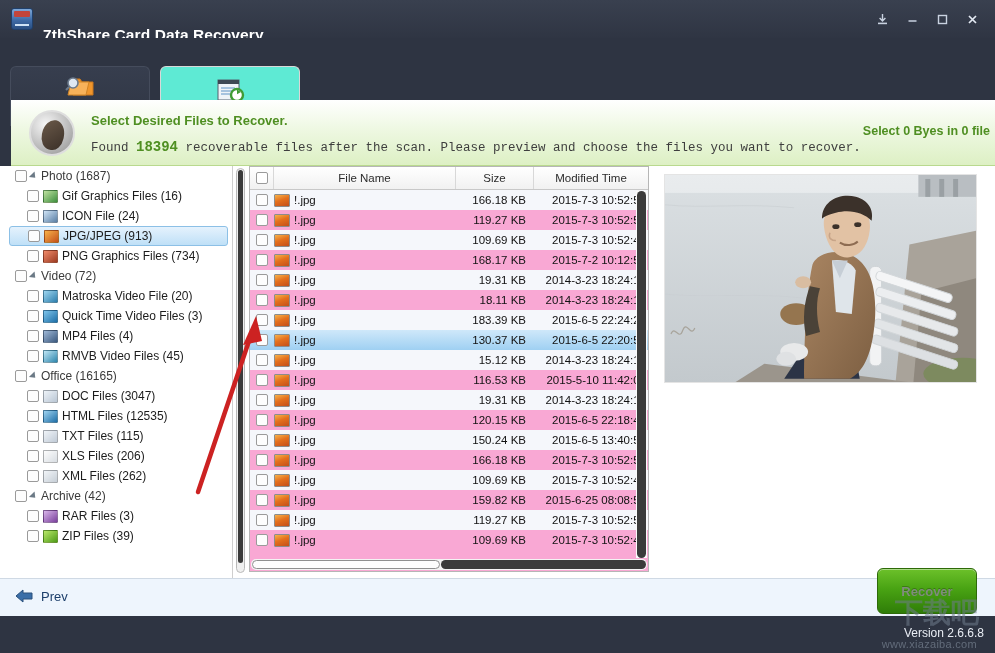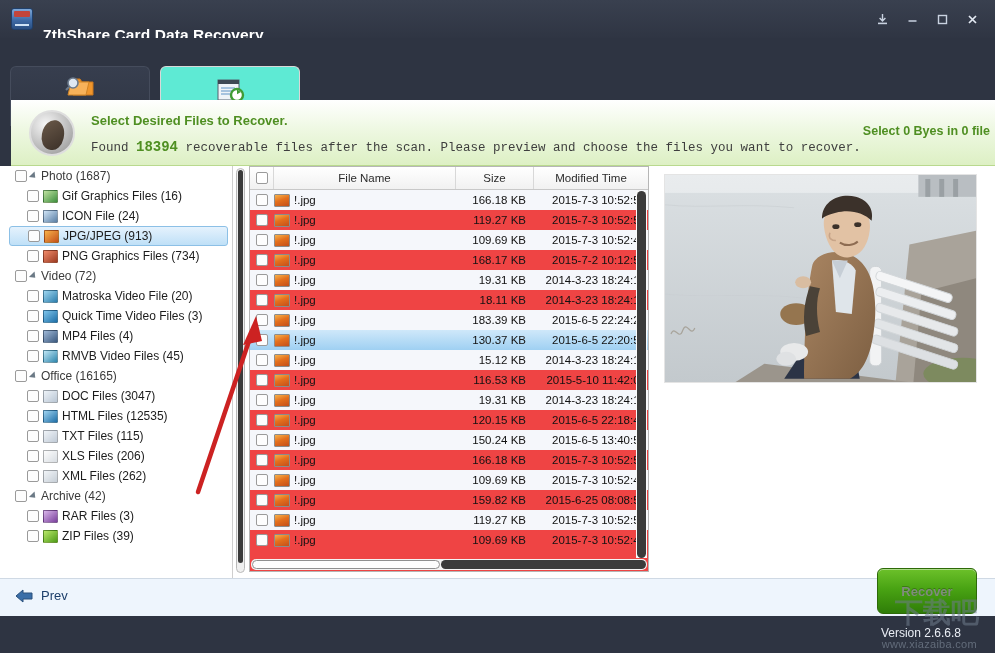--- a/index.html
+++ b/index.html
@@ -154,21 +154,21 @@
     background: #f0f0f0; border: 1px solid #b9b9b9; border-radius: 5px;
   }
   .tree-scroll .thumb {
     position: absolute; left: 1px; top: 1px; width: 5px; height: 393px;
     background: #3b3b3b; border-radius: 4px;
   }
 
   
   .list {
     position: absolute; left: 249px; top: 0; width: 400px; height: 406px;
-    border: 1px solid #b6b6b6; background: #ef4444; overflow: hidden;
+    border: 1px solid #b6b6b6; background: #f9a8d4; overflow: hidden;
   }
   .list-head {
     display: flex; height: 23px; align-items: stretch;
     background: linear-gradient(180deg,#ffffff 0%, #f1f1f1 100%);
     border-bottom: 1px solid #c8c8c8;
     font-size: 11.5px; color: #2c2c2c;
   }
   .hc { display: flex; align-items: center; justify-content: center; border-right: 1px solid #d8d8d8; }
   .hc.c0 { width: 24px; }
   .hc.c1 { width: 182px; }
@@ -221,39 +221,39 @@
   }
   .photo { position: absolute; inset: 0; }
 
   
   .footer {
     position: absolute; top: 578px; left: 0; width: 995px; height: 38px;
     background: #eef5fd; border-top: 1px solid #cfd9e4;
   }
   .prev {
     position: absolute; left: 14px; top: 9px;
-    display: flex; gap: 7px;
+    display: flex; align-items: center; gap: 7px;
     font-size: 13px; color: #1d3f6b;
   }
   .recover-btn {
     position: absolute; right: 18px; top: -11px;
     width: 100px; height: 46px; border-radius: 6px;
     background: linear-gradient(180deg,#6cc12a 0%, #49a313 45%, #2f7d08 100%);
     border: 1px solid #2d6a08;
     box-shadow: inset 0 1px 0 rgba(255,255,255,.45);
     display: flex; align-items: center; justify-content: center;
     color: #7f8d7c; font-size: 13px; font-weight: bold;
     text-shadow: 0 -1px 0 rgba(0,0,0,.25);
   }
   .statusbar {
     position: absolute; top: 616px; left: 0; width: 995px; height: 37px;
     background: #2e3442;
   }
   .version {
-    position: absolute; right: 34px; top: 10px;
+    position: absolute; right: 11px; top: 10px;
     color: #e9edf4; font-size: 12px;
   }
   
   .watermark {
     position: absolute; right: 10px; top: 588px;
     width: 160px; height: 62px; pointer-events: none;
     opacity: .55;
   }
   .wm-text {
     position: absolute; right: 8px; bottom: 0;

